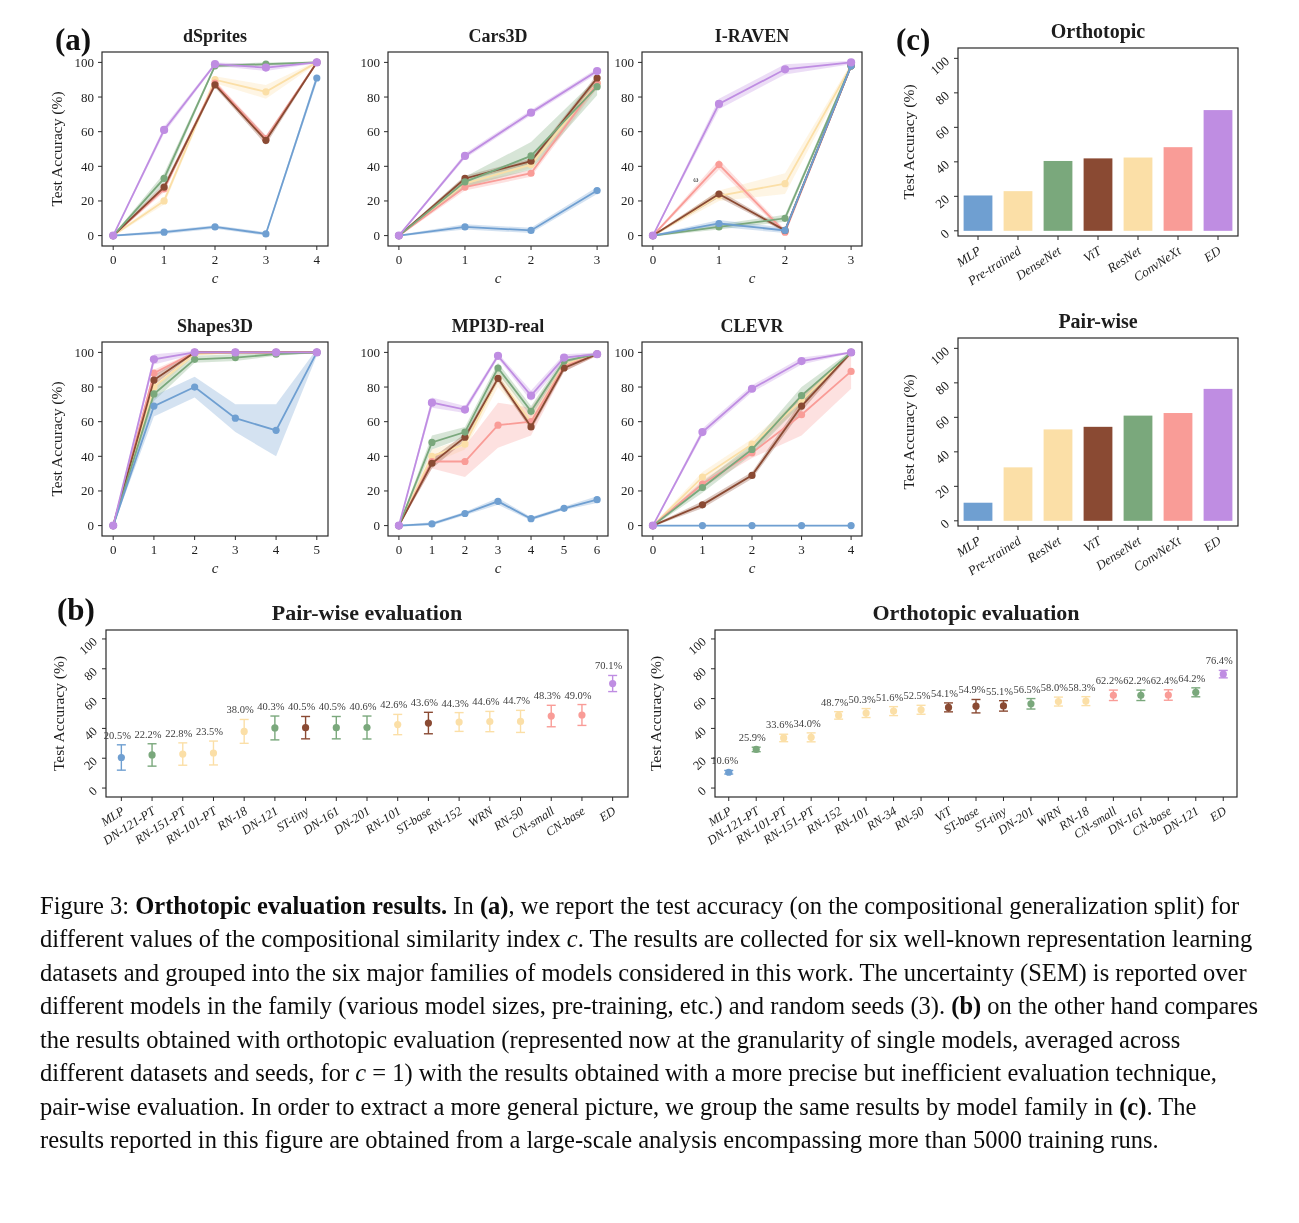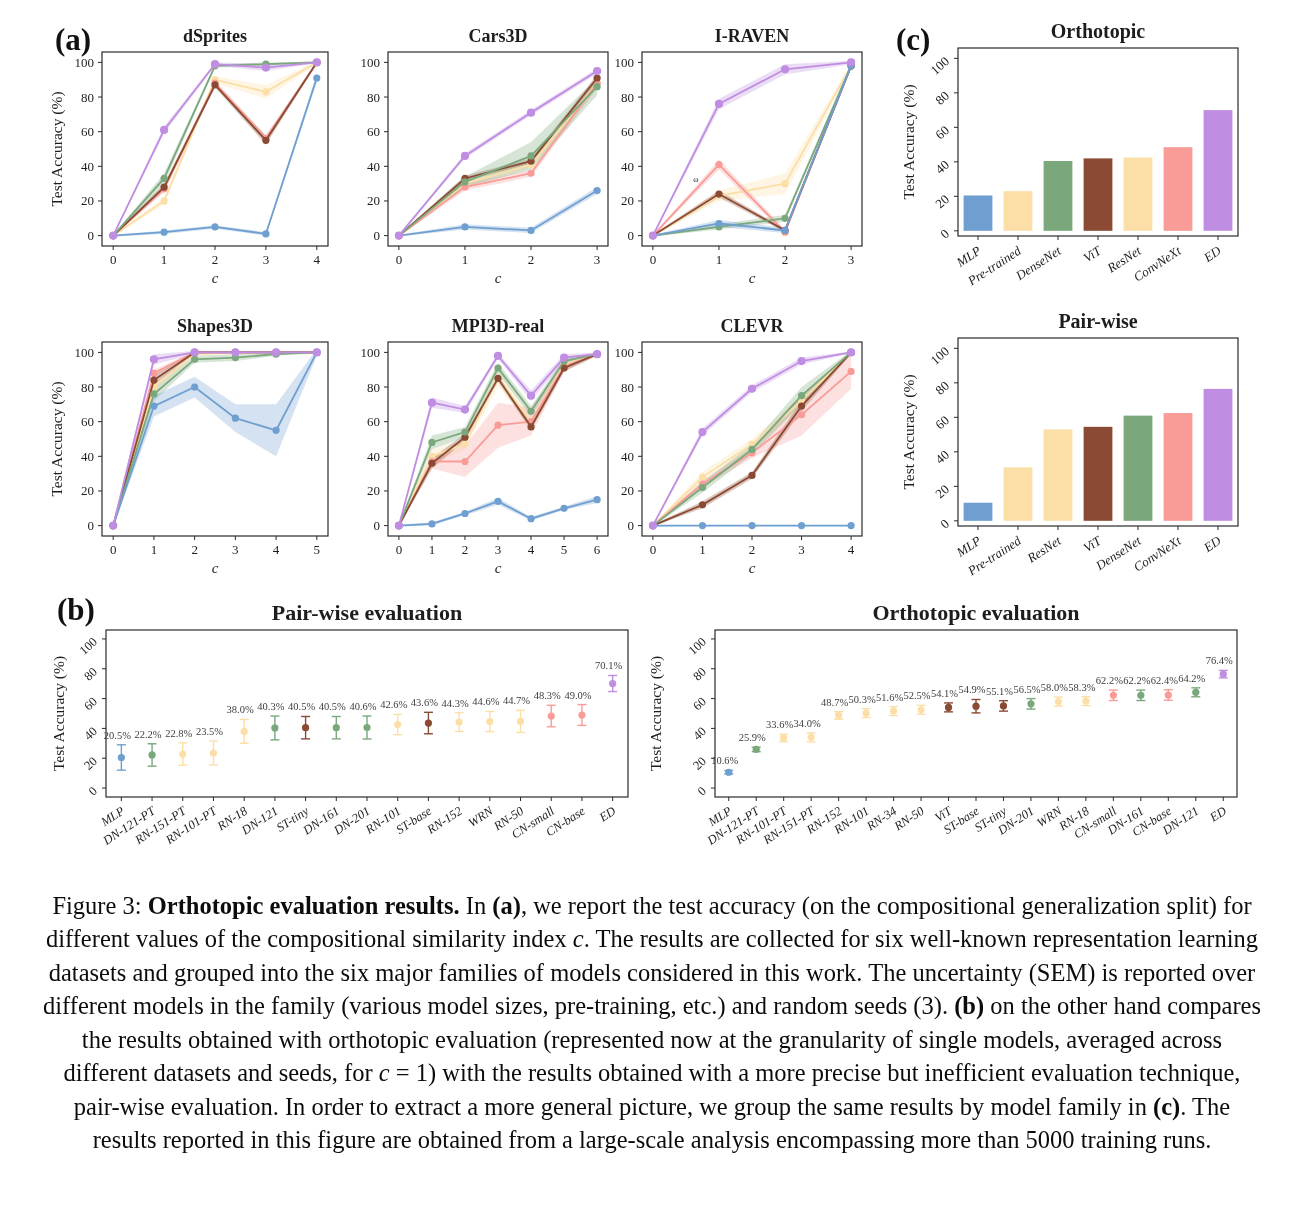--- a/index.html
+++ b/index.html
@@ -5,21 +5,21 @@
   html,body{margin:0;padding:0;background:#ffffff;}
   .page{position:relative;width:1299px;height:1223px;background:#fff;overflow:hidden;
         font-family:"Liberation Serif","DejaVu Serif",serif;color:#111;}
   .chart-abs{position:absolute;}
   .plabel{position:absolute;font-weight:700;font-size:31px;color:#111;}
   svg text{fill:#1d1d1d;font-family:"Liberation Serif","DejaVu Serif",serif;}
   svg .title{font-weight:700;}
   svg .xcat{font-style:italic;}
   svg .vlab{fill:#3d3d3d;}
   .caption{position:absolute;left:40px;top:864px;width:1224px;
-           font-size:24.5px;line-height:1.37;color:#0c0c0c;text-align:center;}
+           font-size:24.5px;line-height:1.37;color:#0c0c0c;text-align:left;}
   .caption .b{font-weight:700;}
   .caption .i{font-style:italic;}
 </style>
 </head>
 <body>
 
 <div class="page">
 
   <div class="plabel" style="left:55px;top:22px;">(a)</div>
   <div class="plabel" style="left:896px;top:22px;">(c)</div>

